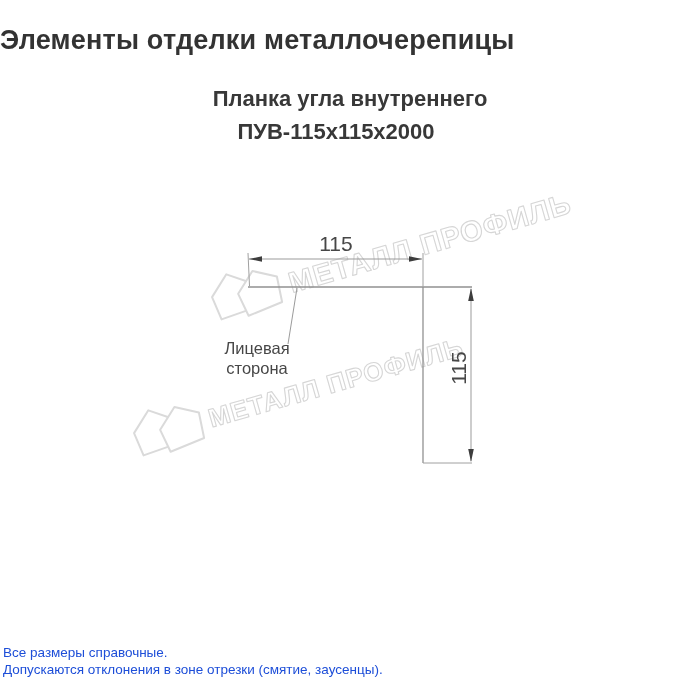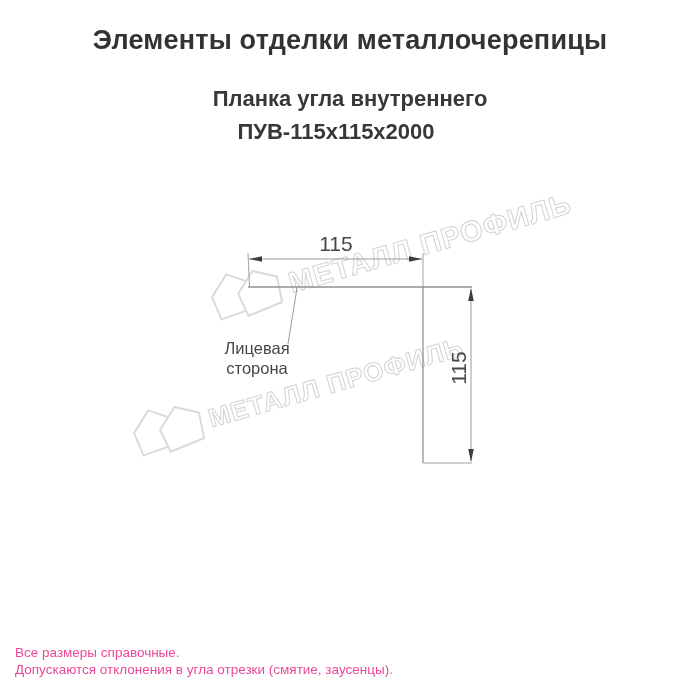--- a/index.html
+++ b/index.html
@@ -9,21 +9,20 @@
     height: 700px;
     background: #ffffff;
     overflow: hidden;
     font-family: "Liberation Sans", sans-serif;
     color: #333333;
   }
   .page-title {
     position: absolute;
     top: 25px; left: 0;
     width: 700px;
-    text-align: center;
     font-size: 27px;
     font-weight: 700;
     letter-spacing: 0.2px;
     color: #333333;
     margin: 0;
   }
   .product-name {
     position: absolute;
     top: 86px; left: 0;
     width: 700px;
@@ -40,25 +39,25 @@
     font-size: 22px;
     font-weight: 700;
     color: #383838;
   }
   svg.drawing {
     position: absolute;
     inset: 0;
   }
   .notes {
     position: absolute;
-    left: 15px;
+    left: 3px;
     top: 644px;
     font-size: 13.5px;
     line-height: 17px;
-    color: #ec4899;
+    color: #1d4ed8;
   }
   .wm-text {
     font-family: "Liberation Sans", sans-serif;
     font-weight: 700;
   }
   .dim-text {
     font-family: "Liberation Sans", sans-serif;
   }
 </style>
 </head>
@@ -112,16 +111,16 @@
 
     <g>
       <line x1="297" y1="288" x2="288" y2="344" stroke="#9b9b9b" stroke-width="1"></line>
       <text class="dim-text" x="257" y="354" text-anchor="middle" font-size="16.5" fill="#474747">Лицевая</text>
       <text class="dim-text" x="257" y="374" text-anchor="middle" font-size="16.5" fill="#474747">сторона</text>
     </g>
   </svg>
 
   <div class="notes">
     <div>Все размеры справочные.</div>
-    <div>Допускаются отклонения в угла отрезки (смятие, заусенцы).</div>
+    <div>Допускаются отклонения в зоне отрезки (смятие, заусенцы).</div>
   </div>
 
 </div>
 
 </body></html>

